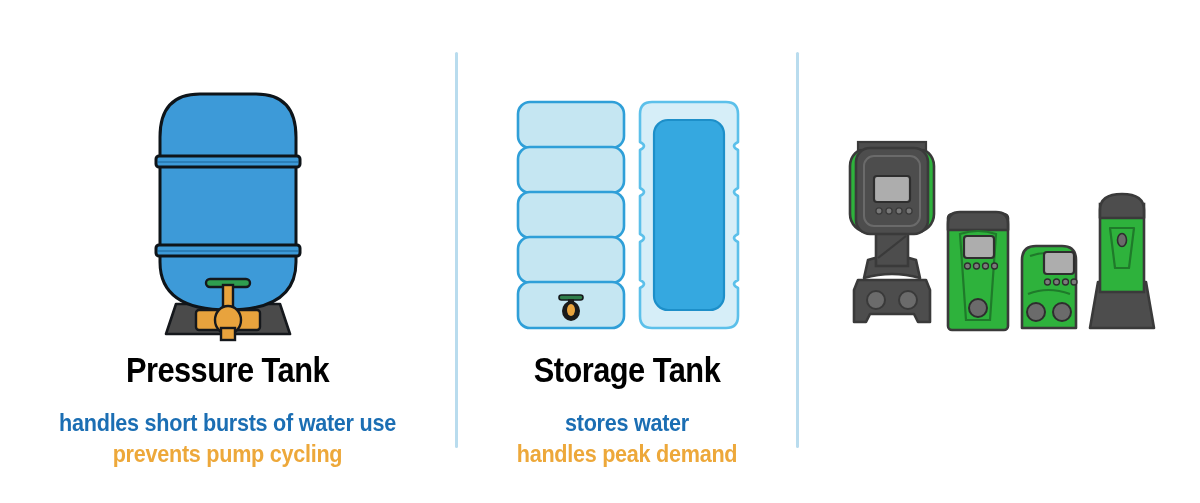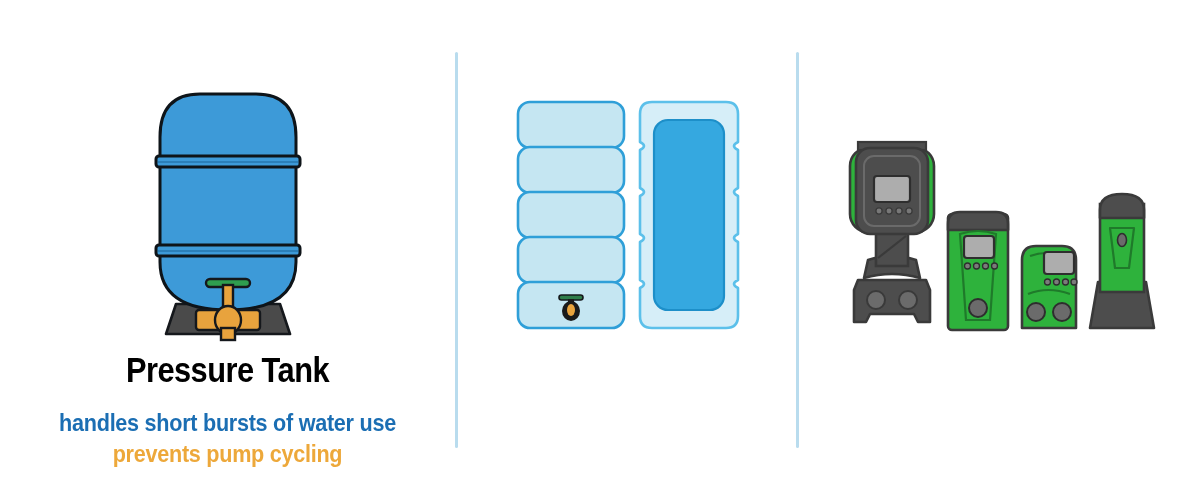--- a/index.html
+++ b/index.html
@@ -163,20 +163,25 @@
         <g>
           <path d="M138 22 Q138 10 150 10 L224 10 Q236 10 236 22
                    L236 50 Q228 54 236 58 L236 96 Q228 100 236 104
                    L236 142 Q228 146 236 150 L236 188 Q228 192 236 196
                    L236 224 Q236 236 224 236 L150 236 Q138 236 138 224
                    L138 196 Q146 192 138 188 L138 150 Q146 146 138 142
                    L138 104 Q146 100 138 96 L138 58 Q146 54 138 50 Z" fill="#d6eef8" stroke="#5cc0ea" stroke-width="2.6" stroke-linejoin="round"></path>
           <rect x="152" y="28" width="70" height="190" rx="14" fill="#35a8e0" stroke="#1d8fc9" stroke-width="2.2"></rect>
         </g>
       </svg>
+    </div>
+    <div class="caption">
+      <div class="title">Storage Tank</div>
+      <div class="line-blue">stores water</div>
+      <div class="line-orange">handles peak demand</div>
     </div>
   </div>
 
   <div class="col col-3">
     <div class="art">
       <svg width="340" height="210" viewBox="0 0 340 210" aria-hidden="true">
 
         <g>
           <rect x="20" y="16" width="84" height="84" rx="18" fill="#2eb23c" stroke="#3a3a3a" stroke-width="2.6"></rect>
           <path d="M28 148 L96 148 L100 158 L100 190 L88 190 L84 182 L40 182 L36 190 L24 190 L24 158 Z" fill="#4d4d4d" stroke="#3a3a3a" stroke-width="2.6" stroke-linejoin="round"></path>

